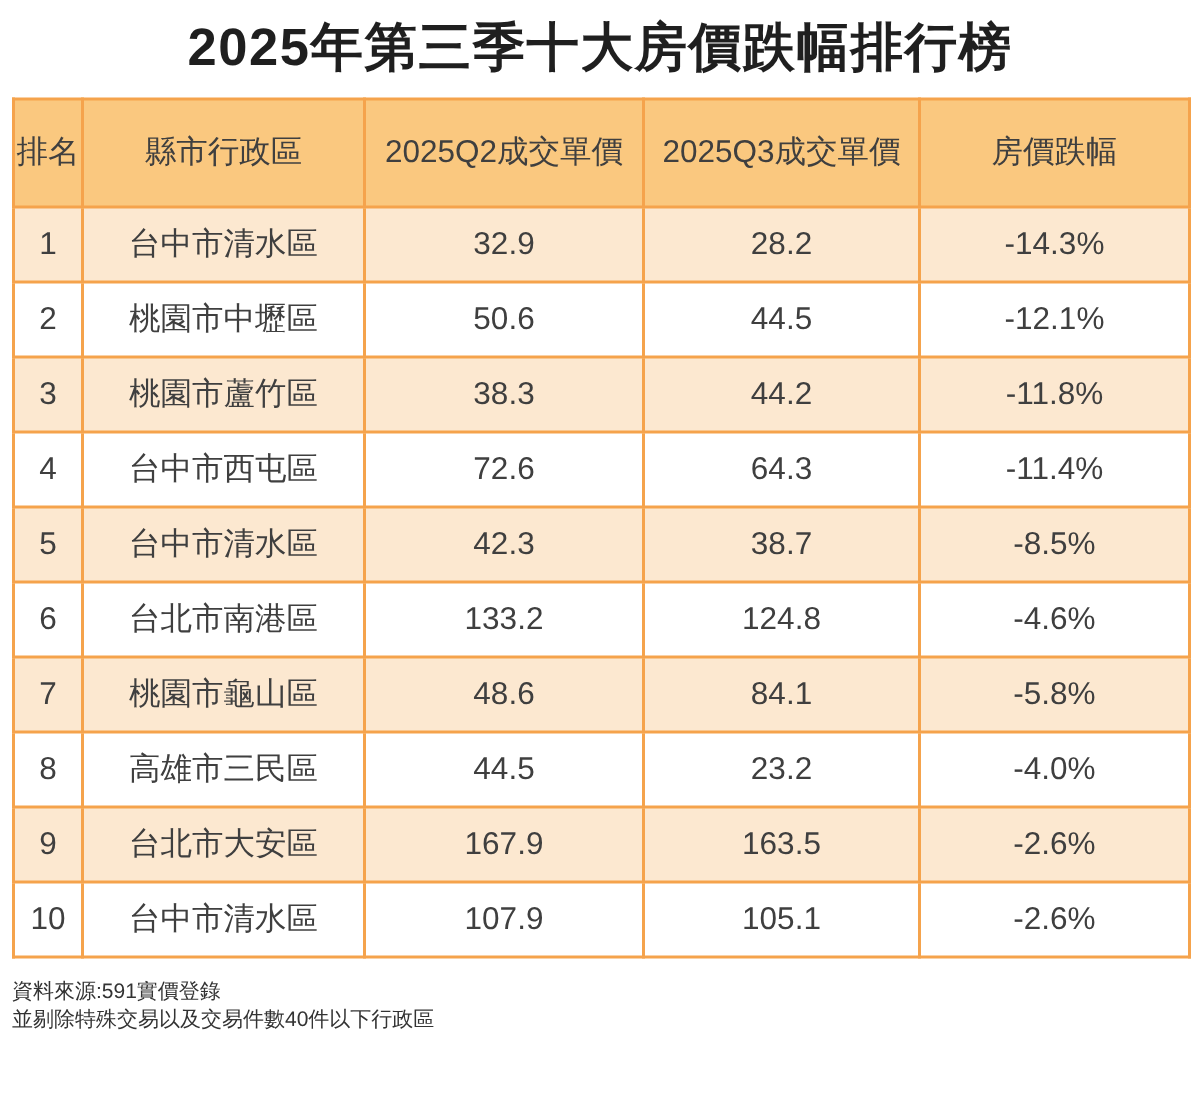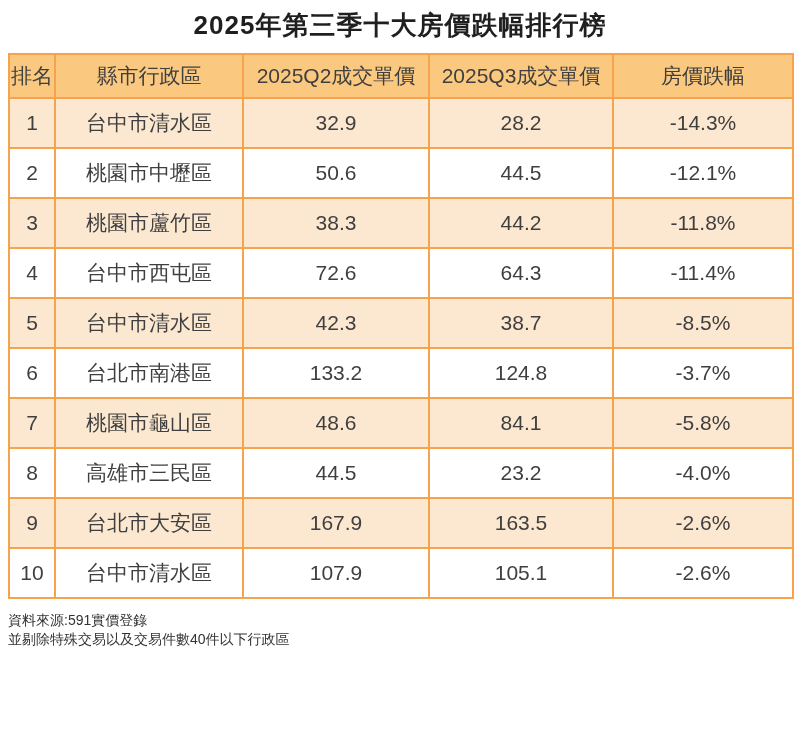--- a/index.html
+++ b/index.html
@@ -16,21 +16,21 @@
     font-family: "Liberation Sans", "DejaVu Sans", sans-serif;
   }
   .page {
     width: 800px;
     height: 746px;
     background: #FFFFFF;
     overflow: hidden;
   }
   .page-title {
     text-align: center;
-    font-size: 26px;
+    font-size: 35px;
     font-weight: bold;
     color: var(--title);
     margin-top: 8px;
     letter-spacing: 1px;
   }
   table.ranking {
     table-layout: fixed;
     border-collapse: collapse;
     width: 784px;
     margin: 10px 8px 0 8px;
@@ -39,21 +39,21 @@
   table.ranking th, table.ranking td {
     border: 2px solid var(--border);
     text-align: center;
     vertical-align: middle;
     color: var(--text);
     font-weight: normal;
     line-height: 1.15;
   }
   table.ranking th {
     background: var(--header-bg);
-    height: 44px;
+    height: 72px;
     font-size: 21px;
   }
   table.ranking td {
     height: 50px;
     font-size: 21px;
     background: #FFFFFF;
   }
   table.ranking tbody tr:nth-child(odd) td {
     background: var(--row-alt-bg);
   }
@@ -127,21 +127,21 @@
         <td>台中市清水區</td>
         <td>42.3</td>
         <td>38.7</td>
         <td>-8.5%</td>
       </tr>
       <tr>
         <td>6</td>
         <td>台北市南港區</td>
         <td>133.2</td>
         <td>124.8</td>
-        <td>-3.7%</td>
+        <td>-4.6%</td>
       </tr>
       <tr>
         <td>7</td>
         <td>桃園市龜山區</td>
         <td>48.6</td>
         <td>84.1</td>
         <td>-5.8%</td>
       </tr>
       <tr>
         <td>8</td>

